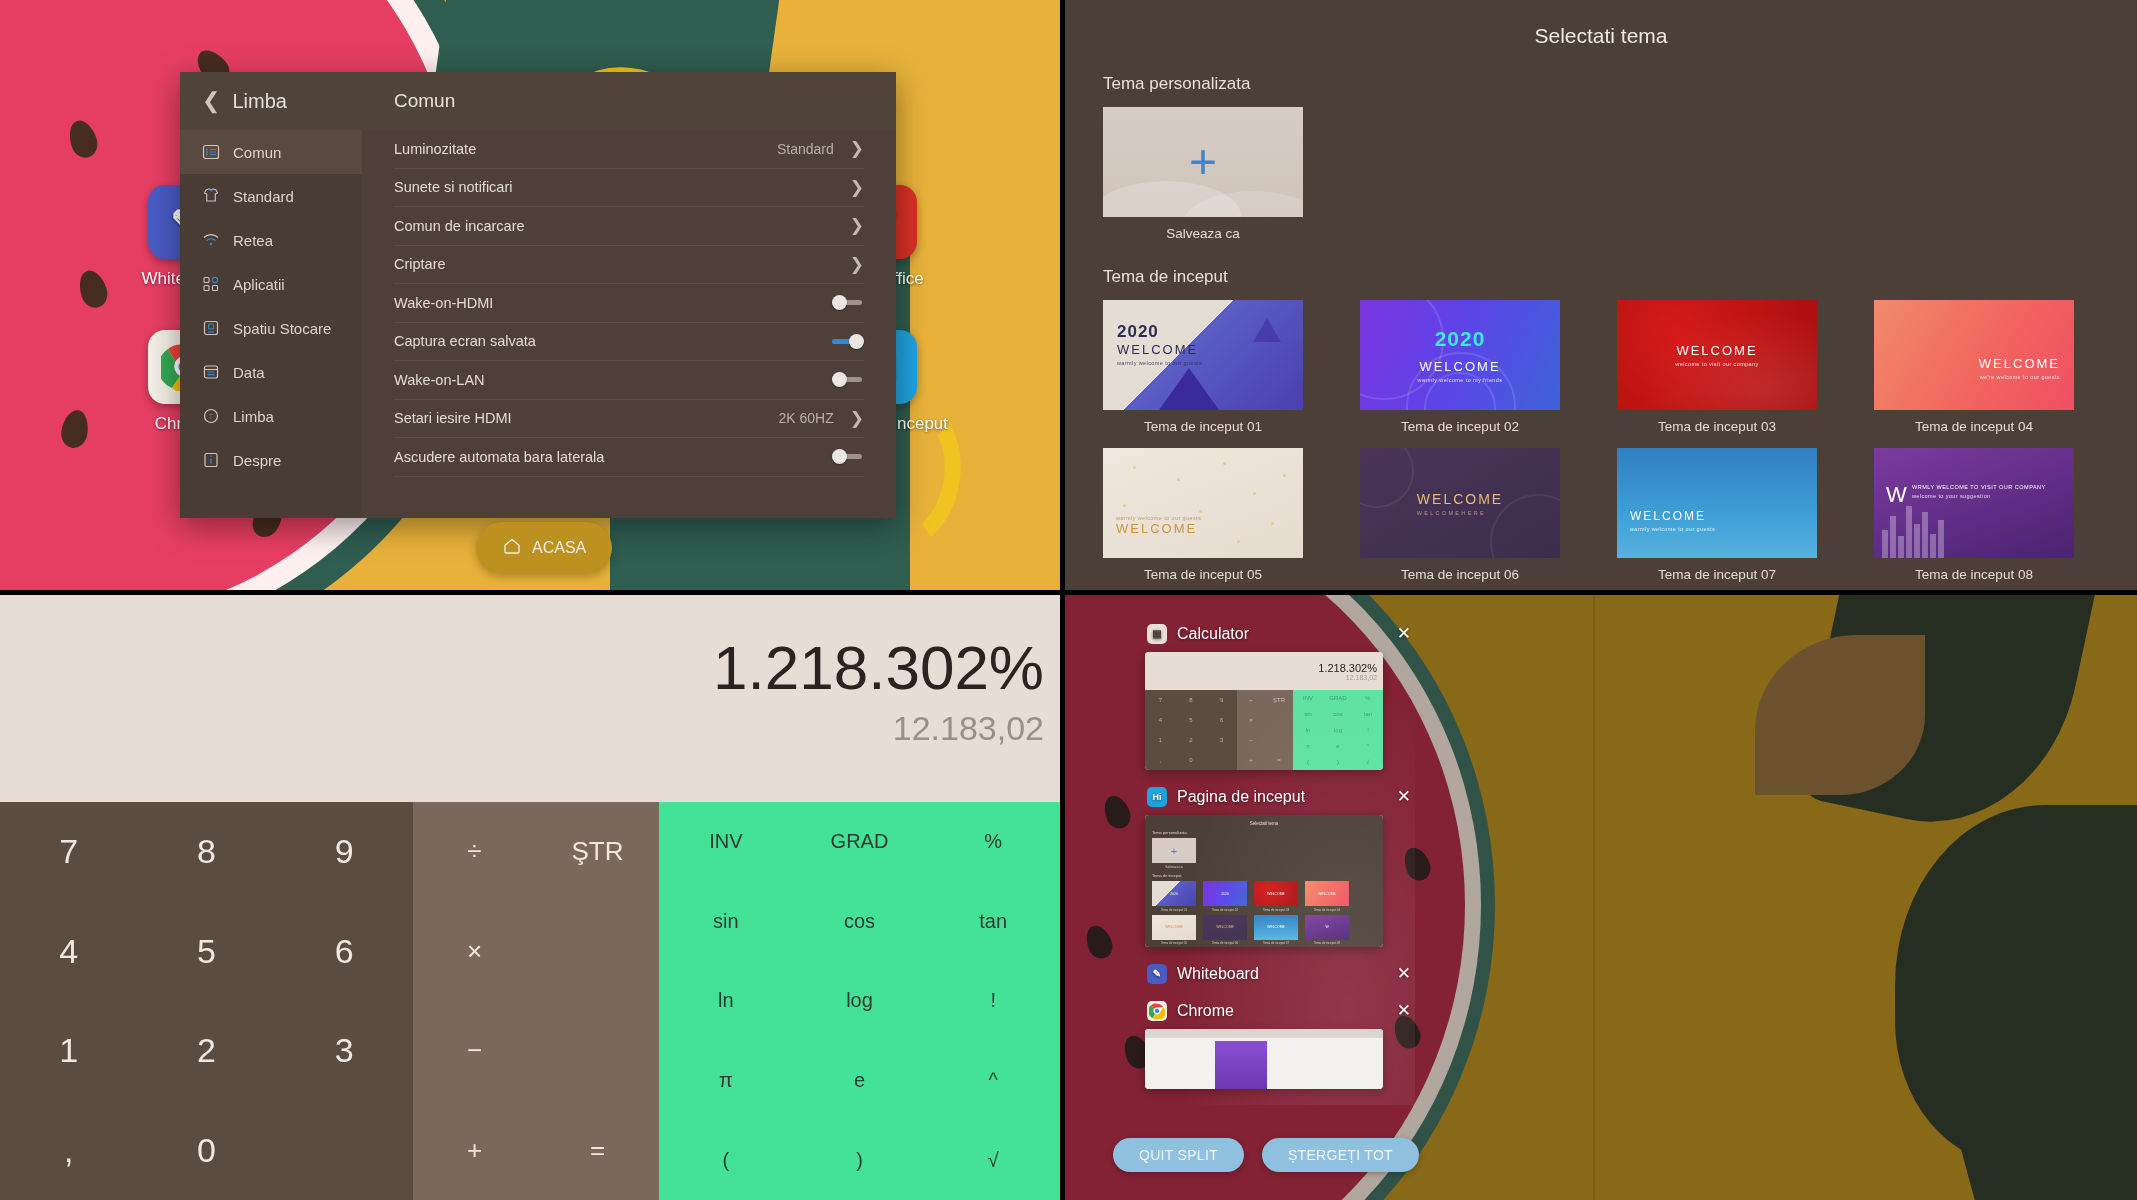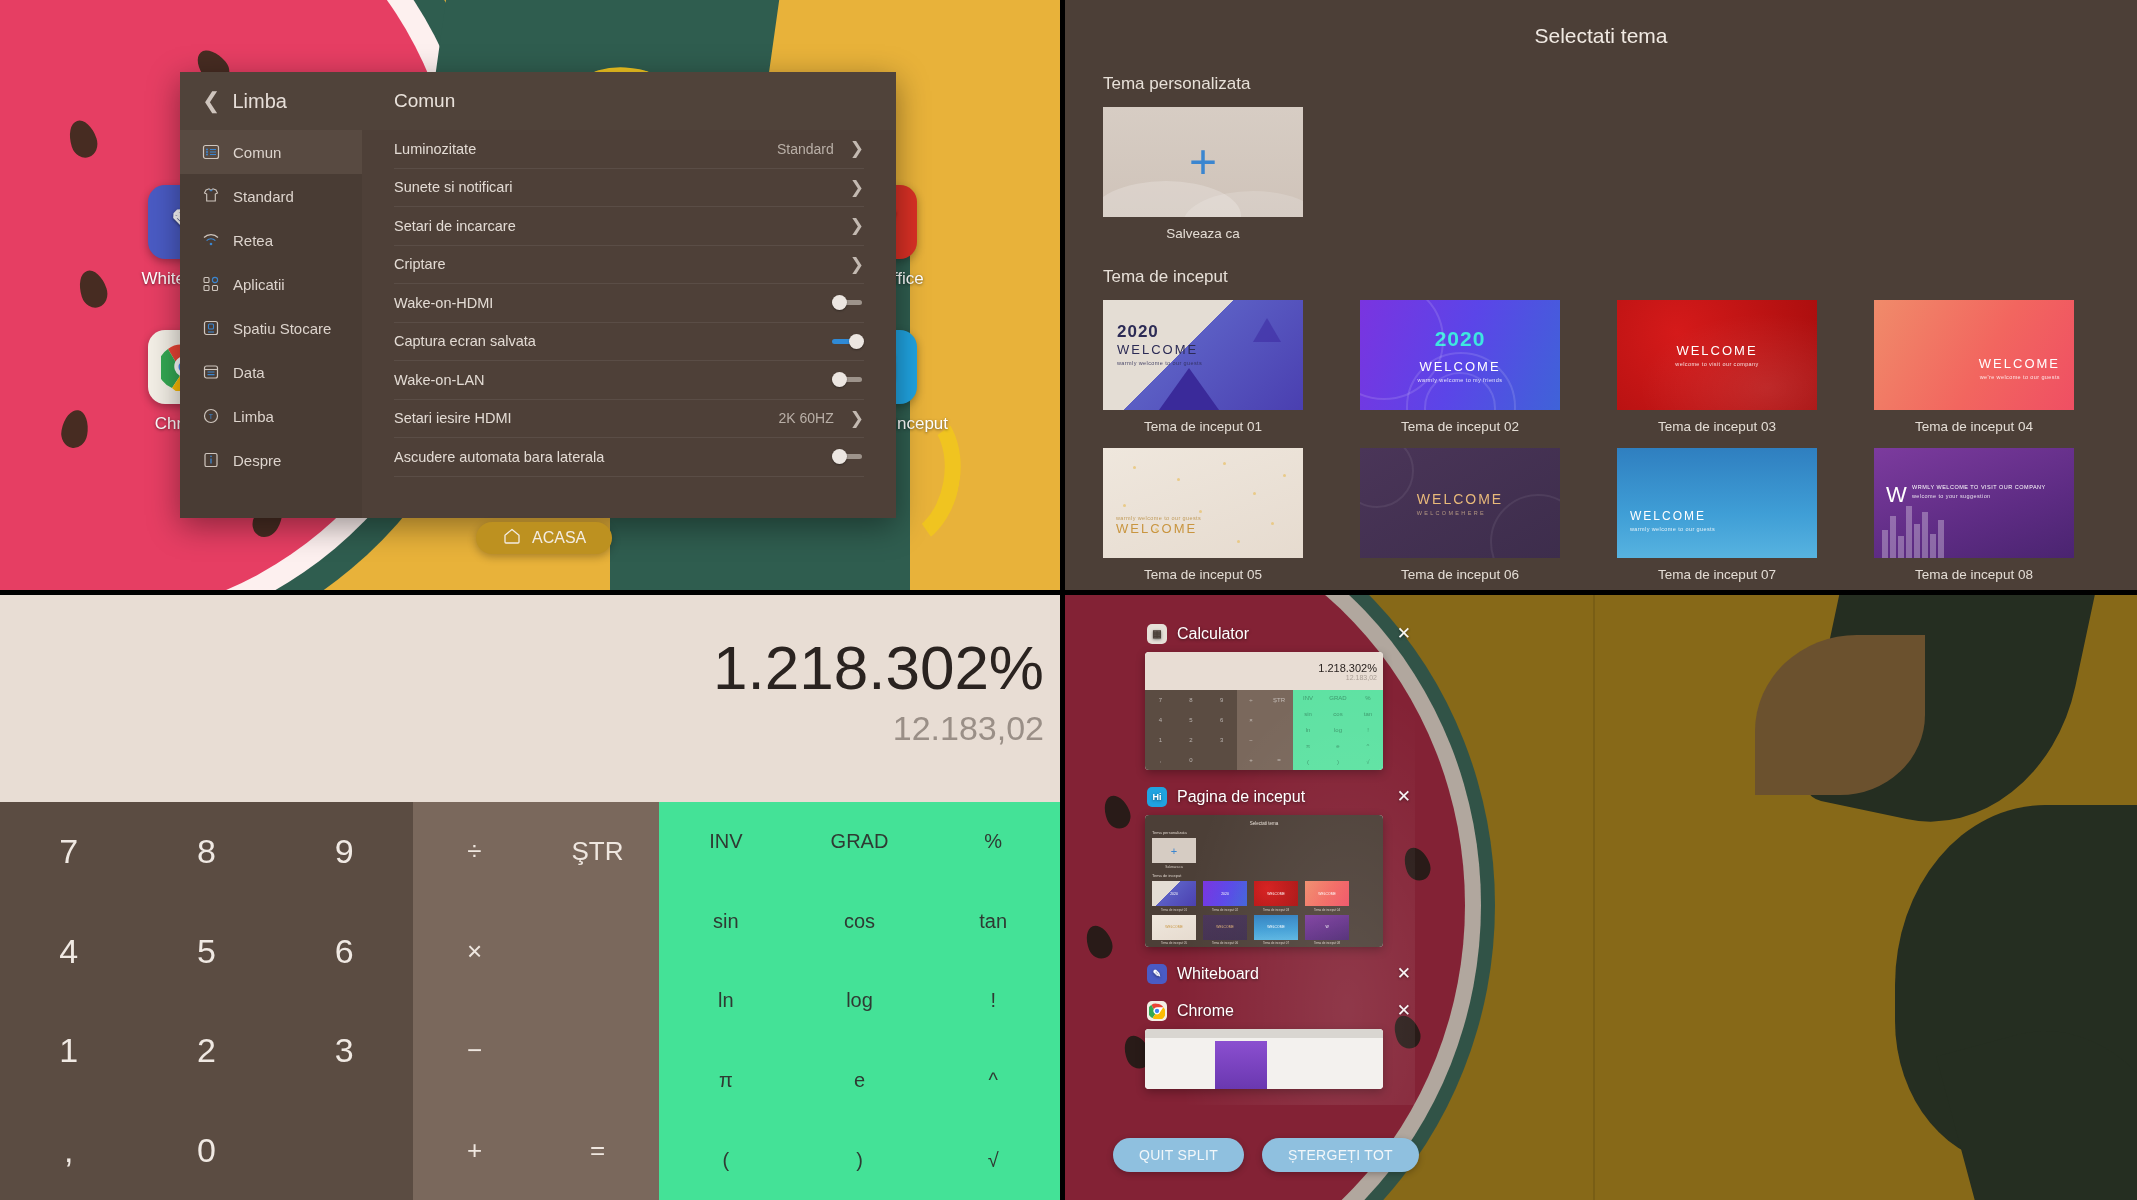--- a/index.html
+++ b/index.html
@@ -133,21 +133,21 @@
     border-radius: 50%; background: #ece6e1;
     box-shadow: 0 1px 2px rgba(0,0,0,.35);
   }
   .sw.on .knob { right: 0; }
   .sw.off .knob { left: 0; }
 
   .acasa {
     position: absolute;
     left: 476px; top: 522px;
     display: flex; align-items: center; gap: 10px;
-    padding: 4px 26px;
+    padding: 14px 26px;
     border-radius: 30px;
     background: #bd9120;
     color: #f3ece2; font-size: 16px;
     box-shadow: 0 3px 9px rgba(0,0,0,.25);
   }
 
   
   .theme-panel {
     position: absolute; inset: 0;
     background: #4c3f37;
@@ -496,21 +496,21 @@
             <span class="chev">❯</span>
           </div>
 
 
           <div class="st-row">
             <span class="lbl">Sunete si notificari</span>
             <span class="chev">❯</span>
           </div>
 
           <div class="st-row">
-            <span class="lbl">Setari de incarcare</span>
+            <span class="lbl">Comun de incarcare</span>
             <span class="chev">❯</span>
           </div>
 
           <div class="st-row">
             <span class="lbl">Criptare</span>
             <span class="chev">❯</span>
           </div>
 
           <div class="st-row">
             <span class="lbl">Wake-on-HDMI</span>

